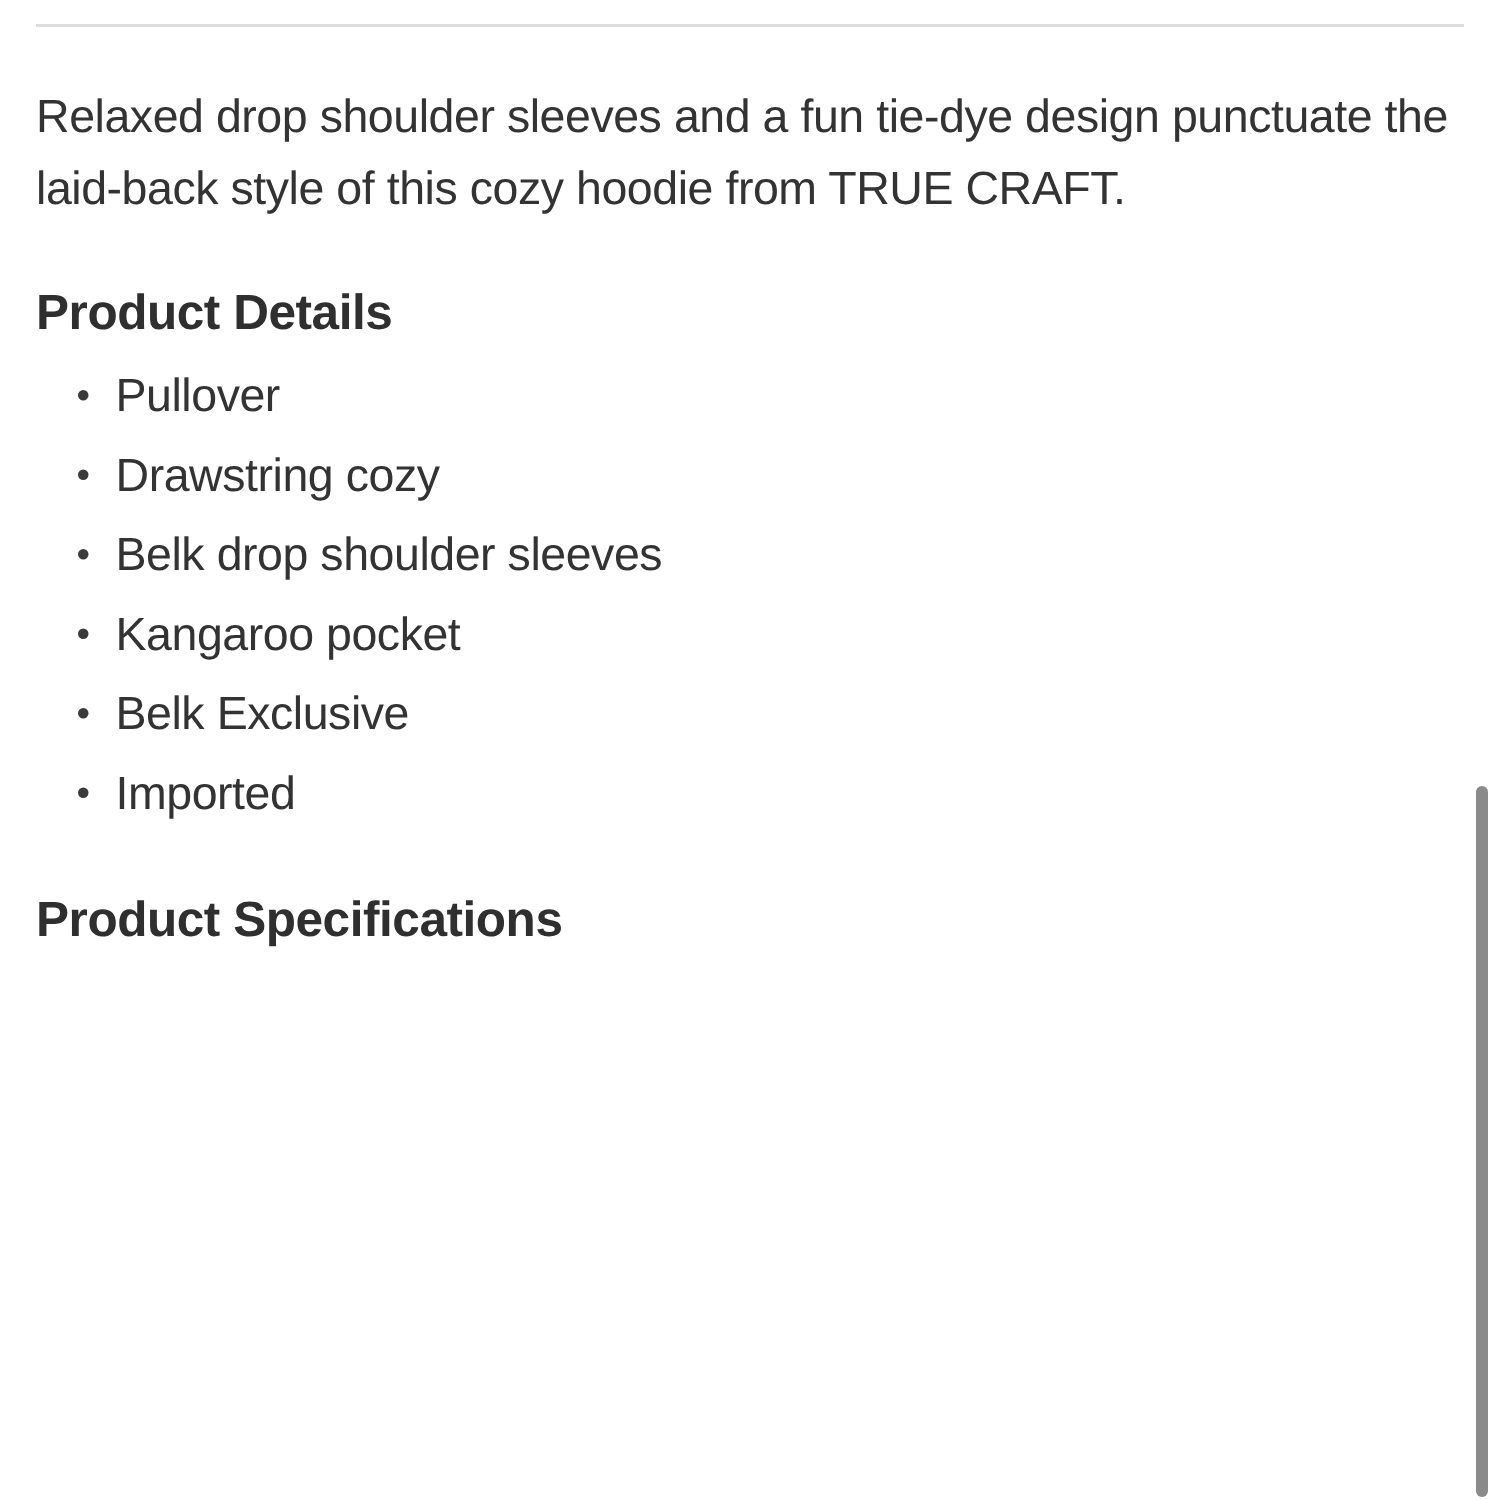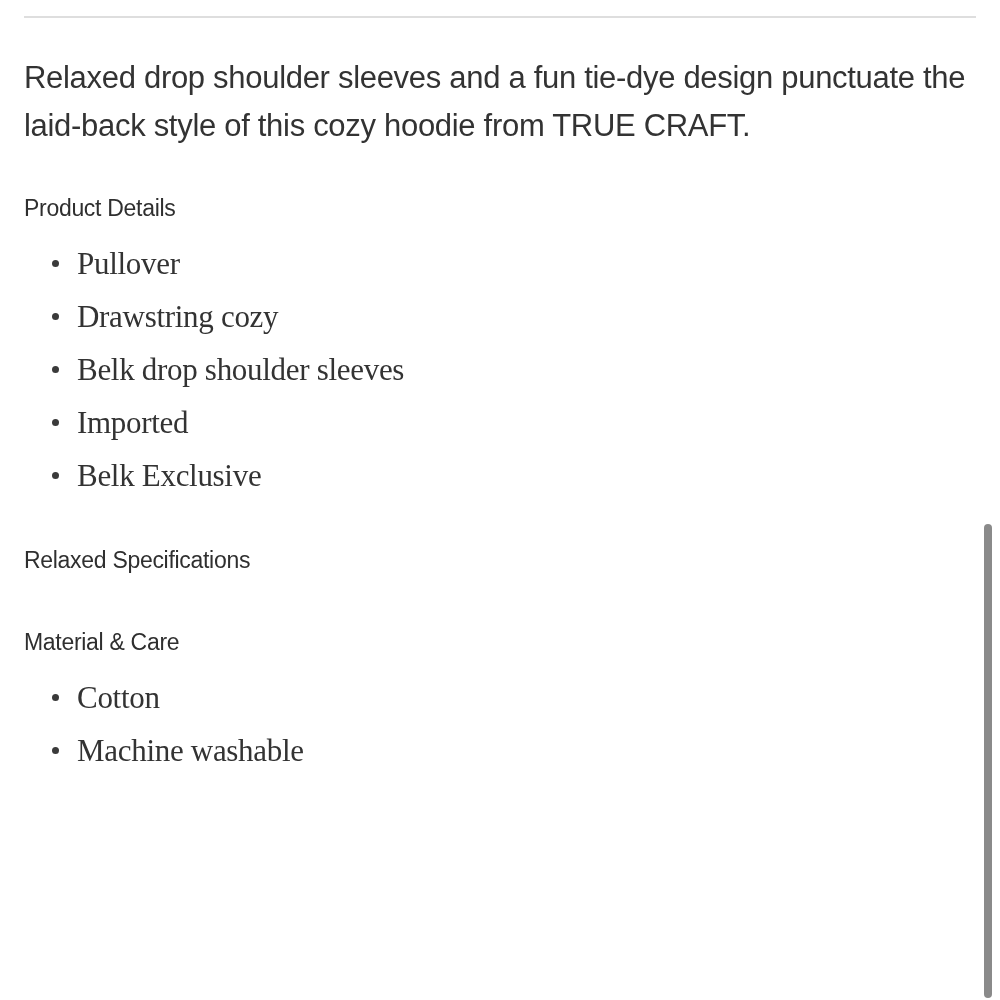--- a/index.html
+++ b/index.html
@@ -28,31 +28,30 @@
     color: #333333;
     font-size: 31px;
     letter-spacing: -0.3px;
   }
   .description {
     margin: 36px 0 0 0;
     line-height: 48px;
     max-width: 945px;
   }
   .section-title {
-    font-size: 23px;
-    font-weight: 400;
+    font-size: 33px;
+    font-weight: 700;
     line-height: 48px;
     margin: 34px 0 0 0;
     color: #2f2f2f;
   }
   .bullet-list {
     list-style: none;
     margin: 5px 0 0 0;
     padding: 0 0 0 53px;
-    font-family: Liberation Serif, serif;
   }
   .bullet-item {
     position: relative;
     line-height: 53px;
   }
   .bullet-dot {
     position: absolute;
     left: -25px;
     top: 23px;
     width: 7px;
@@ -91,48 +90,38 @@
   <li class="bullet-item">
     <span class="bullet-dot"></span>
     <span class="bullet-text">Drawstring cozy</span>
   </li>
 
   <li class="bullet-item">
     <span class="bullet-dot"></span>
     <span class="bullet-text">Belk drop shoulder sleeves</span>
   </li>
 
-
   <li class="bullet-item">
     <span class="bullet-dot"></span>
-    <span class="bullet-text">Imported</span>
+    <span class="bullet-text">Kangaroo pocket</span>
   </li>
 
   <li class="bullet-item">
     <span class="bullet-dot"></span>
     <span class="bullet-text">Belk Exclusive</span>
   </li>
+
+  <li class="bullet-item">
+    <span class="bullet-dot"></span>
+    <span class="bullet-text">Imported</span>
+  </li>
 </ul>
   </section>
 
   <section class="section">
-    <h2 class="section-title">Relaxed Specifications</h2>
+    <h2 class="section-title">Product Specifications</h2>
   </section>
 
-  <section class="section">
-    <h2 class="section-title">Material &amp; Care</h2>
-    <ul class="bullet-list">
-  <li class="bullet-item">
-    <span class="bullet-dot"></span>
-    <span class="bullet-text">Cotton</span>
-  </li>
-
-  <li class="bullet-item">
-    <span class="bullet-dot"></span>
-    <span class="bullet-text">Machine washable</span>
-  </li>
-</ul>
-  </section>
 </div>
   </div>
 
   <div class="scrollbar-thumb"></div>
 </div>
 
 </body></html>

